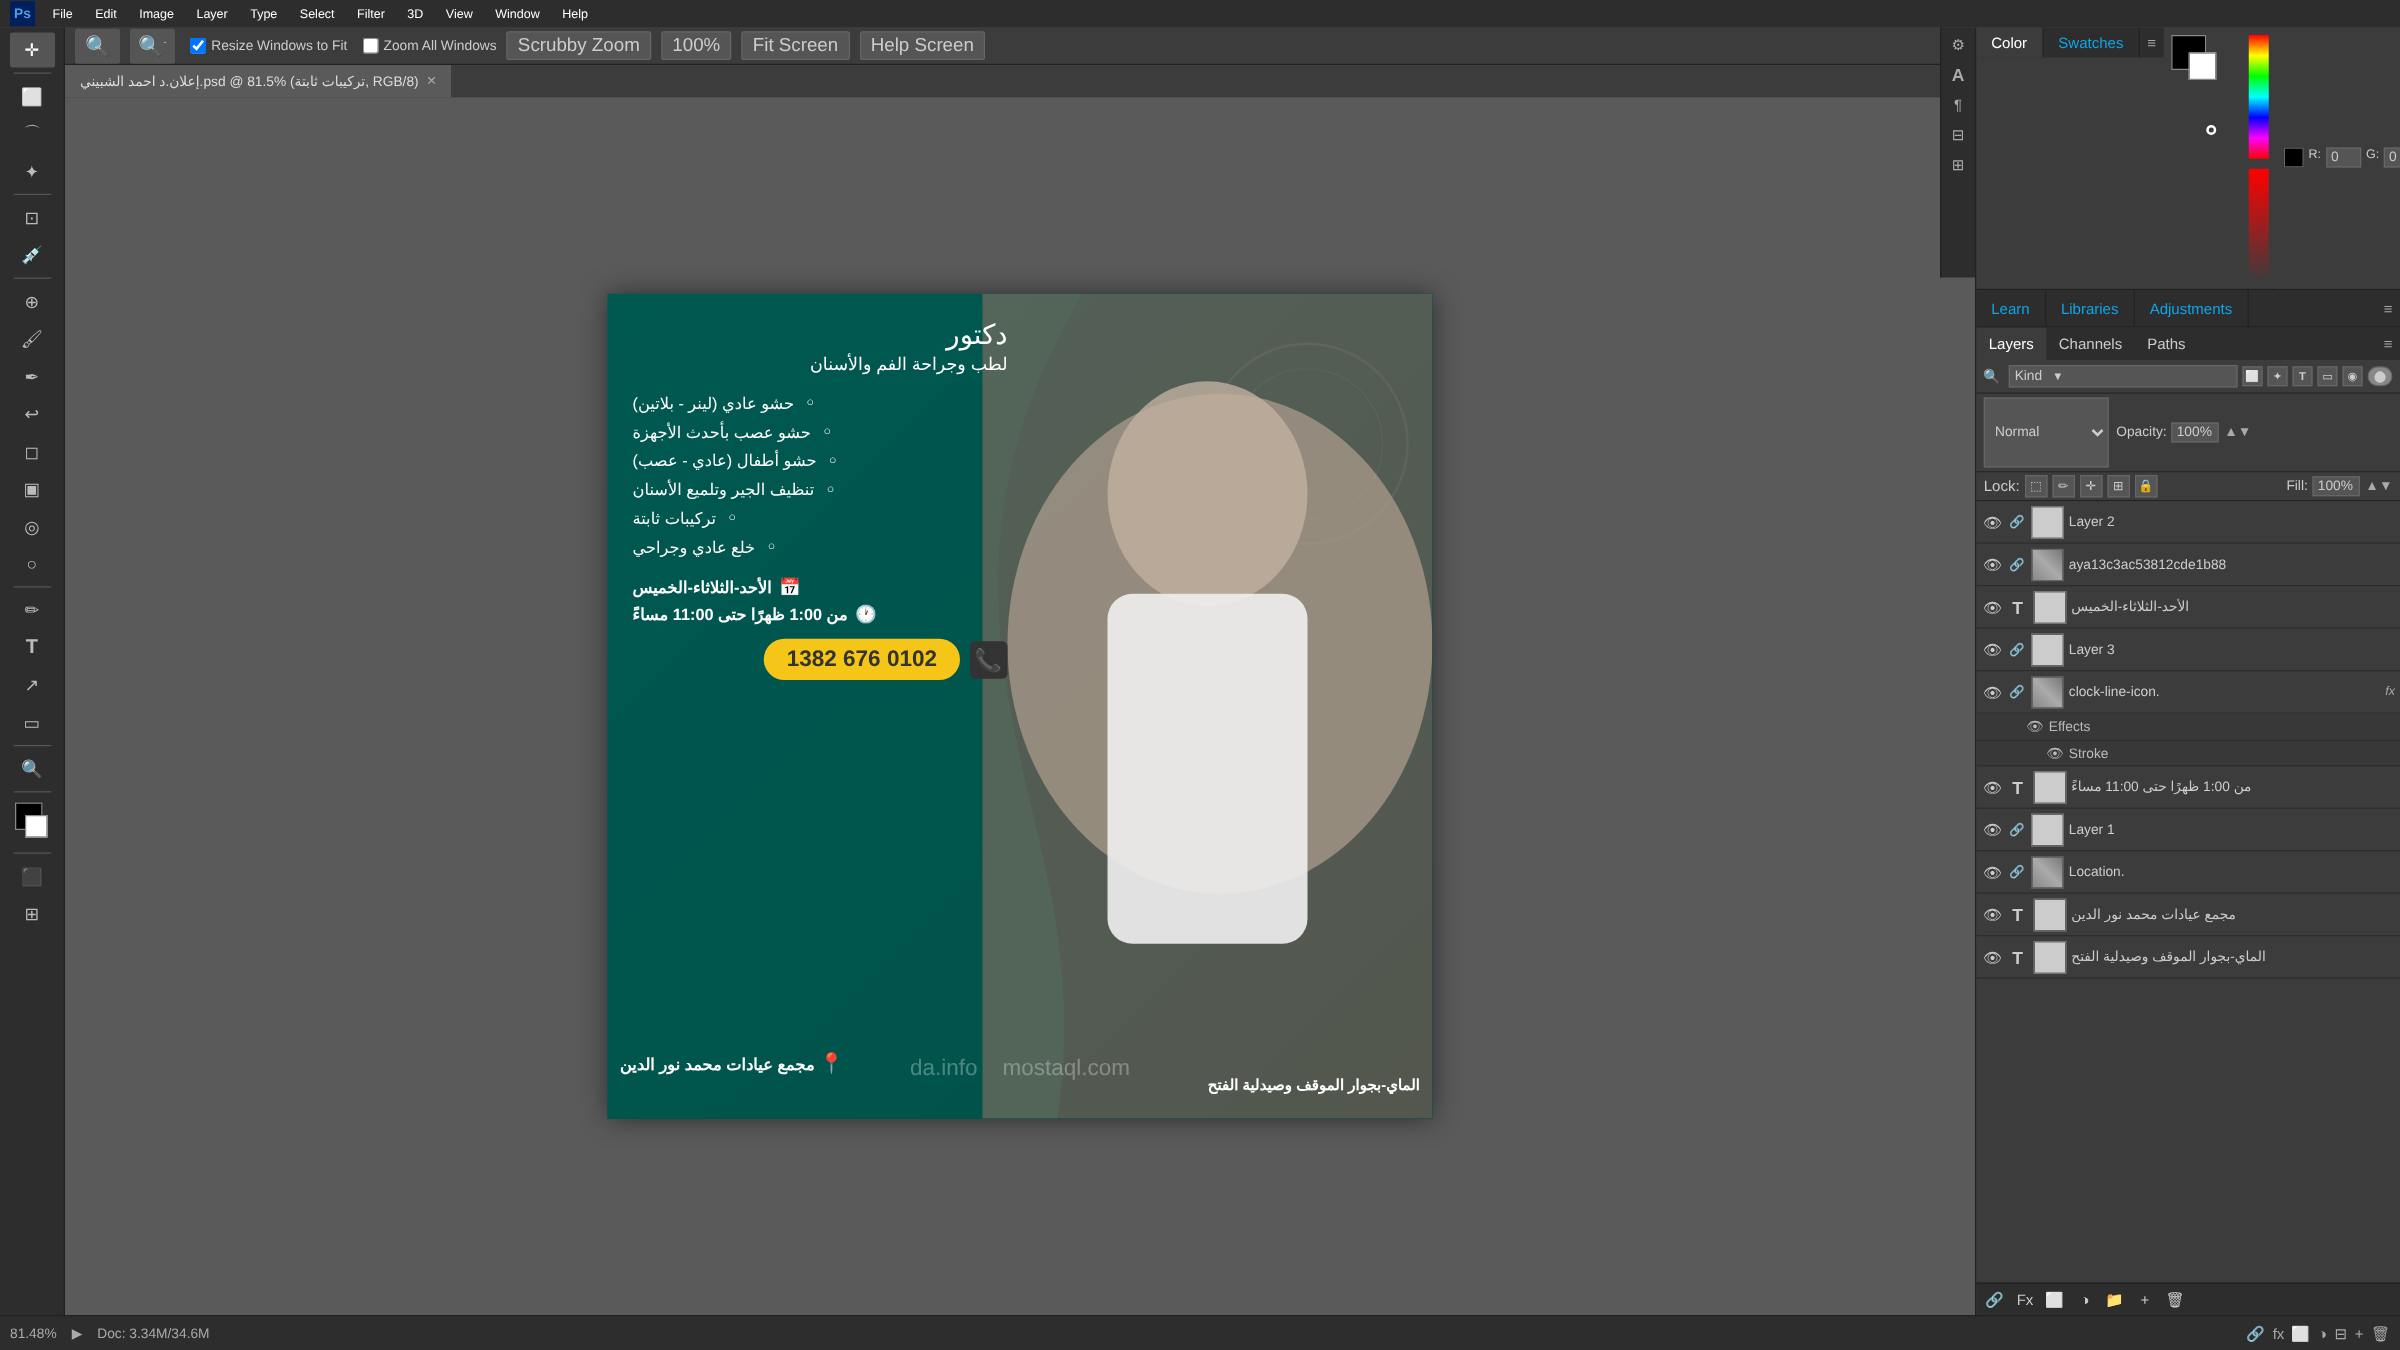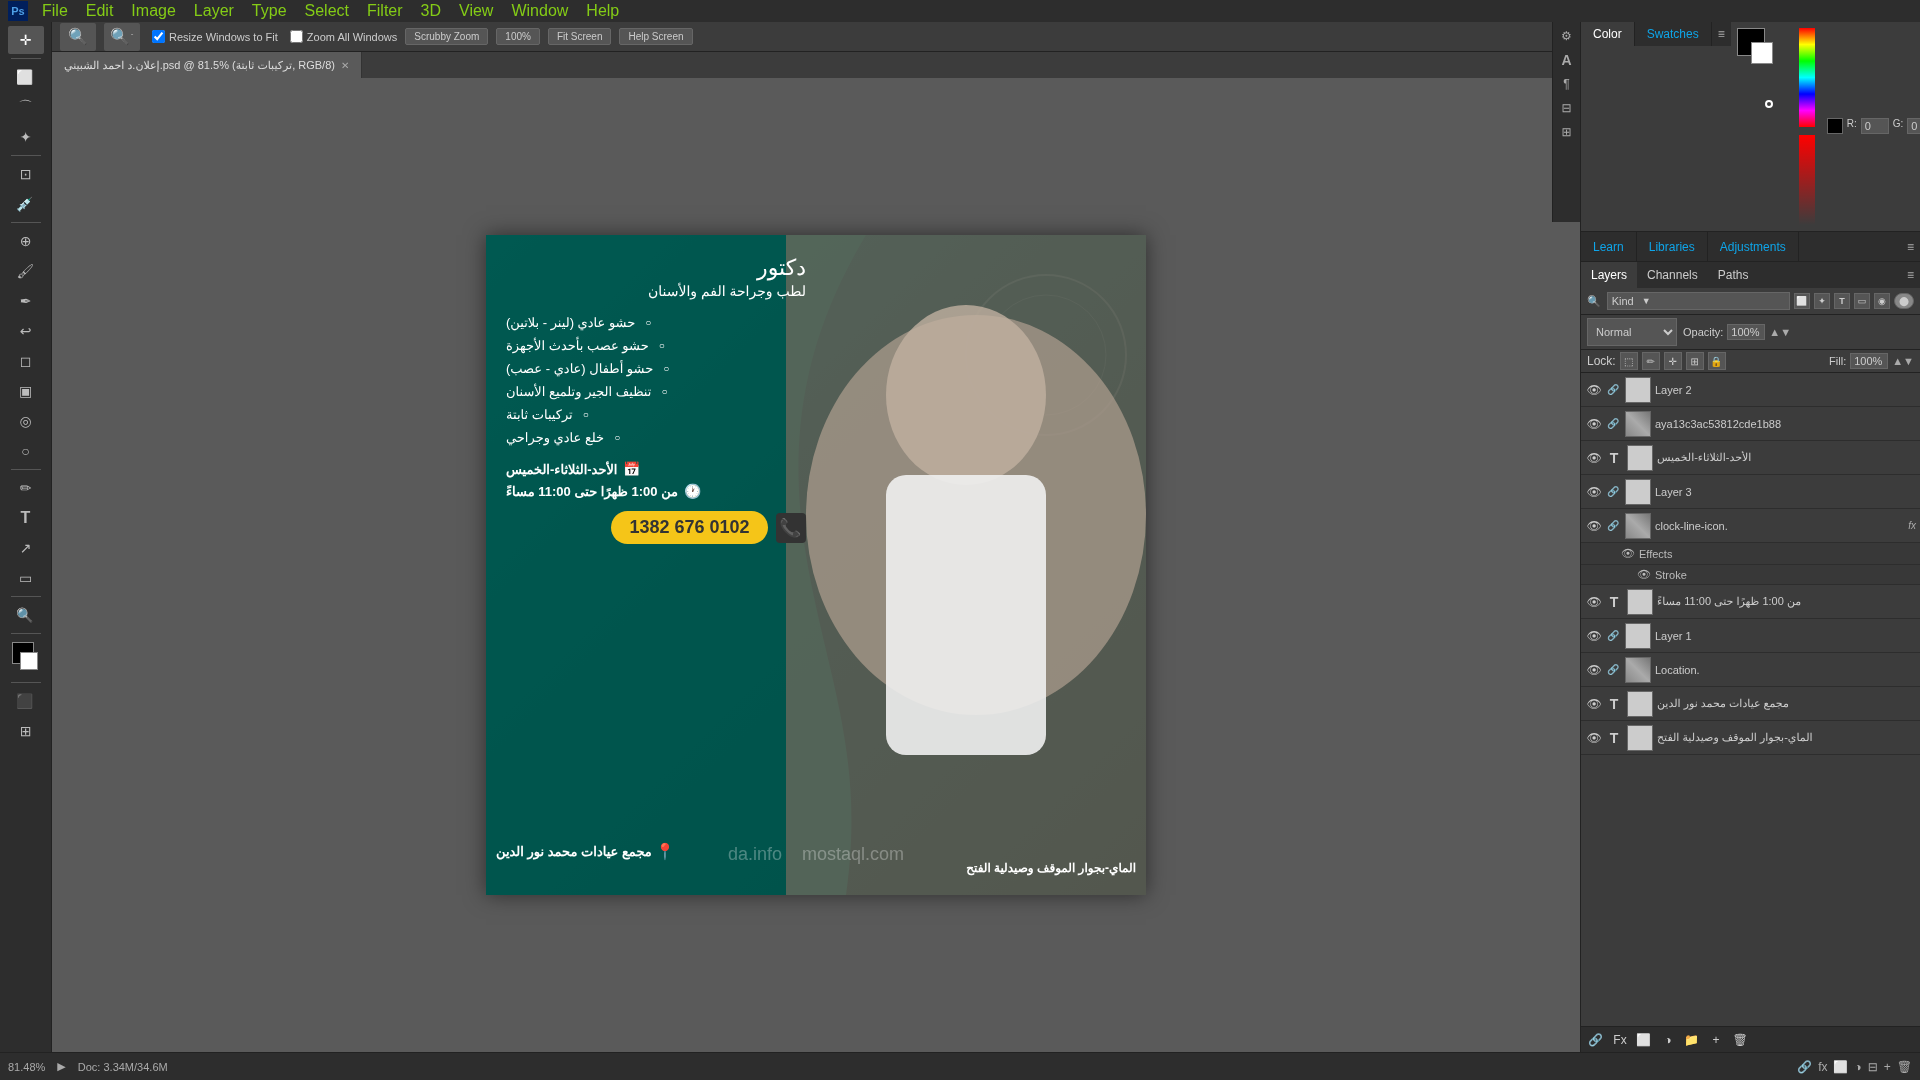--- a/index.html
+++ b/index.html
@@ -18,22 +18,22 @@
     #menu-bar {
       height: 22px;
       background: #2d2d2d;
       display: flex;
       align-items: center;
       padding: 0 8px;
       gap: 2px;
     }
     .menu-item {
       padding: 2px 8px;
-      font-size: 16px;
-      color: #84cc16;
+      font-size: 10px;
+      color: #ffffff;
       cursor: pointer;
     }
     #ps-logo {
       width: 20px;
       height: 20px;
       background: #001f5c;
       display: flex;
       align-items: center;
       justify-content: center;
       font-size: 11px;
@@ -88,21 +88,21 @@
       display: flex;
       align-items: center;
       padding: 0 8px;
       gap: 8px;
     }
     .options-btn {
       padding: 2px 8px;
       background: #555;
       border: 1px solid #666;
       color: #ccc;
-      font-size: 10px;
+      font-size: 15px;
       cursor: pointer;
       border-radius: 2px;
       white-space: nowrap;
     }
 
     
     #tabs-bar {
       position: absolute;
       top: 52px;
       left: 52px;
@@ -409,22 +409,22 @@
       gap: 6px;
       padding: 3px 6px;
       background: #3c3c3c;
       border-bottom: 1px solid #222;
     }
     .blend-select {
       background: #555;
       border: 1px solid #666;
       color: #ccc;
       font-size: 11px;
-      padding: 6px 4px;
-      width: 90px;
+      padding: 20px 4px;
+      width: 100px;
     }
     .opacity-row {
       display: flex;
       align-items: center;
       gap: 4px;
       font-size: 11px;
     }
     .lock-row {
       display: flex;
       align-items: center;

